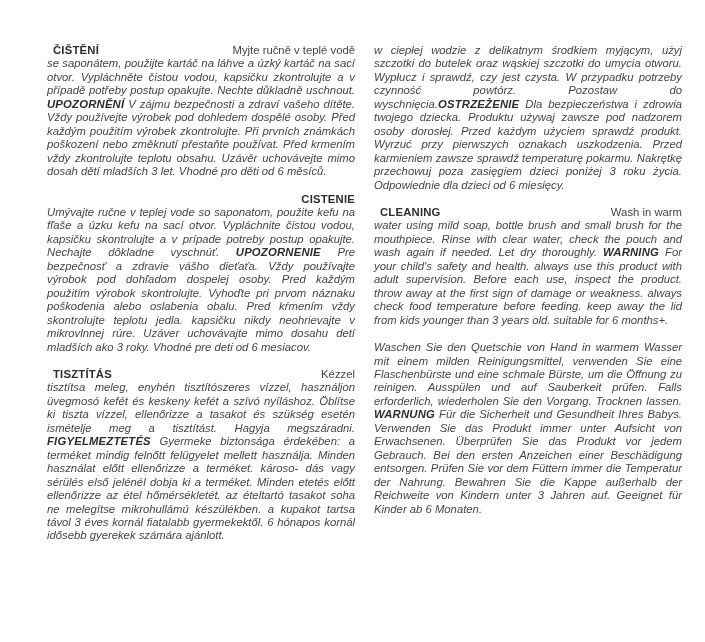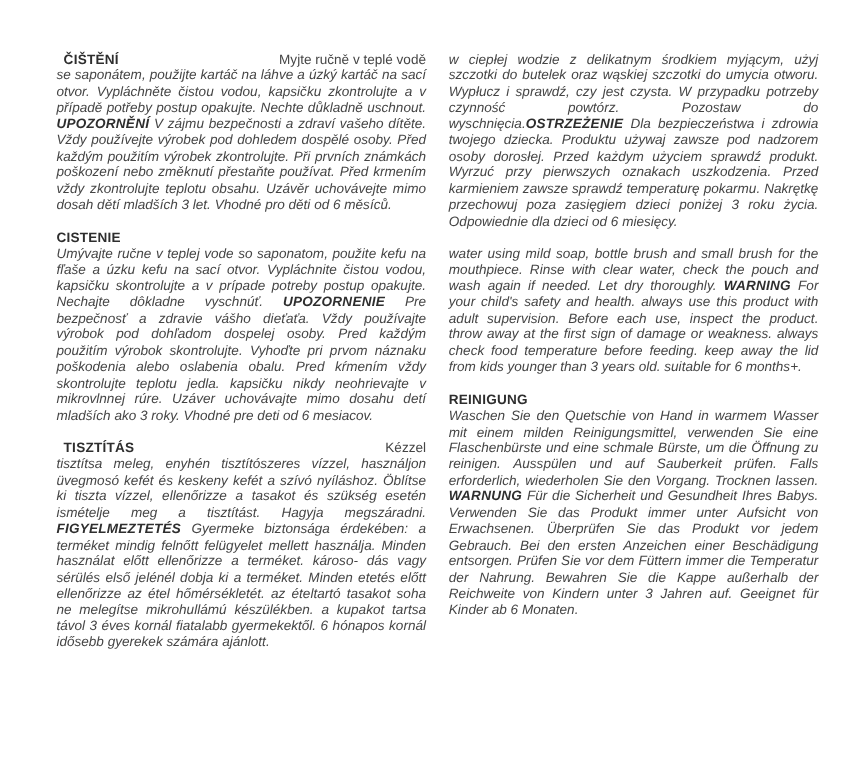--- a/index.html
+++ b/index.html
@@ -40,20 +40,21 @@
     font-weight: bold;
     color: #2e2e2e;
     letter-spacing: 0.2px;
   }
   .first-line .heading {
     padding-left: 6px;
     white-space: nowrap;
   }
   .heading.block {
     margin: 0;
+    text-align: right;
   }
   p.body {
     margin: 0;
     text-align: justify;
     text-justify: inter-word;
     font-style: italic;
   }
   p.body strong {
     color: #2e2e2e;
     letter-spacing: 0.2px;
@@ -82,21 +83,24 @@
             <span class="tail">Kézzel</span>
           </div>
           <p class="body"><span>tisztítsa meleg, enyhén tisztítószeres vízzel, használjon üvegmosó kefét és keskeny kefét a szívó nyíláshoz. Öblítse ki tiszta vízzel, ellenőrizze a tasakot és szükség esetén ismételje meg a tisztítást. Hagyja megszáradni. </span><strong>FIGYELMEZTETÉS</strong><span> Gyermeke biztonsága érdekében: a terméket mindig felnőtt felügyelet mellett használja. Minden használat előtt ellenőrizze a terméket. károso- dás vagy sérülés első jelénél dobja ki a terméket. Minden etetés előtt ellenőrizze az étel hőmérsékletét. az ételtartó tasakot soha ne melegítse mikrohullámú készülékben. a kupakot tartsa távol 3 éves kornál fiatalabb gyermekektől. 6 hónapos kornál idősebb gyerekek számára ajánlott.</span></p>
         </section>
       </div>
     <div class="column">
         <section class="sec">
           <p class="body"><span>w ciepłej wodzie z delikatnym środkiem myjącym, użyj szczotki do butelek oraz wąskiej szczotki do umycia otworu. Wypłucz i sprawdź, czy jest czysta. W przypadku potrzeby czynność powtórz. Pozostaw do wyschnięcia.</span><strong>OSTRZEŻENIE</strong><span> Dla bezpieczeństwa i zdrowia twojego dziecka. Produktu używaj zawsze pod nadzorem osoby dorosłej. Przed każdym użyciem sprawdź produkt. Wyrzuć przy pierwszych oznakach uszkodzenia. Przed karmieniem zawsze sprawdź temperaturę pokarmu. Nakrętkę przechowuj poza zasięgiem dzieci poniżej 3 roku życia. Odpowiednie dla dzieci od 6 miesięcy.</span></p>
         </section>
         <section class="sec">
+          <div class="first-line">
+            <span class="heading">CLEANING</span>
+            <span class="tail">Wash in warm</span>
+          </div>
           <p class="body"><span>water using mild soap, bottle brush and small brush for the mouthpiece. Rinse with clear water, check the pouch and wash again if needed. Let dry thoroughly. </span><strong>WARNING</strong><span> For your child's safety and health. always use this product with adult supervision. Before each use, inspect the product. throw away at the first sign of damage or weakness. always check food temperature before feeding. keep away the lid from kids younger than 3 years old. suitable for 6 months+.</span></p>
         </section>
         <section class="sec">
-          <div class="heading block">REINIGUNG</div>
           <p class="body"><span>Waschen Sie den Quetschie von Hand in warmem Wasser mit einem milden Reinigungsmittel, verwenden Sie eine Flaschenbürste und eine schmale Bürste, um die Öffnung zu reinigen. Ausspülen und auf Sauberkeit prüfen. Falls erforderlich, wiederholen Sie den Vorgang. Trocknen lassen. </span><strong>WARNUNG</strong><span> Für die Sicherheit und Gesundheit Ihres Babys. Verwenden Sie das Produkt immer unter Aufsicht von Erwachsenen. Überprüfen Sie das Produkt vor jedem Gebrauch. Bei den ersten Anzeichen einer Beschädigung entsorgen. Prüfen Sie vor dem Füttern immer die Temperatur der Nahrung. Bewahren Sie die Kappe außerhalb der Reichweite von Kindern unter 3 Jahren auf. Geeignet für Kinder ab 6 Monaten.</span></p>
         </section>
       </div>
   </div>
 </div>
 
 </body></html>

